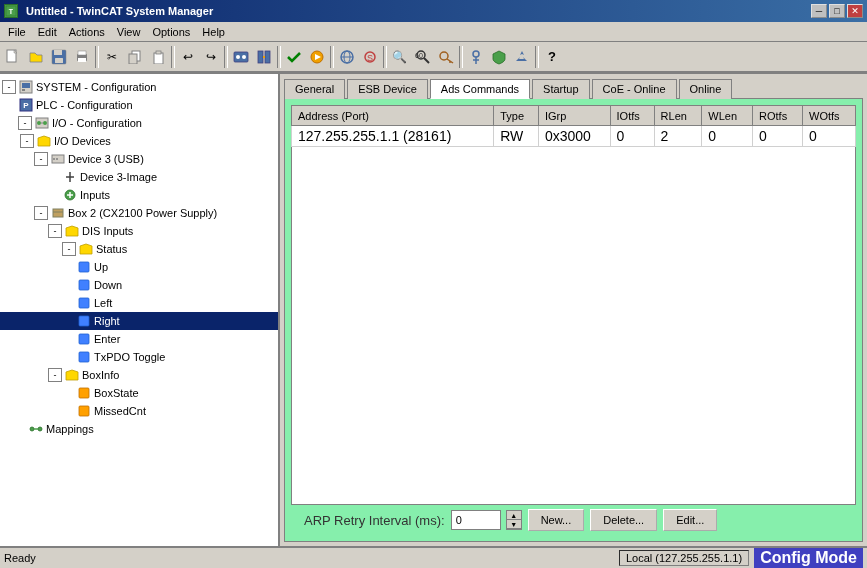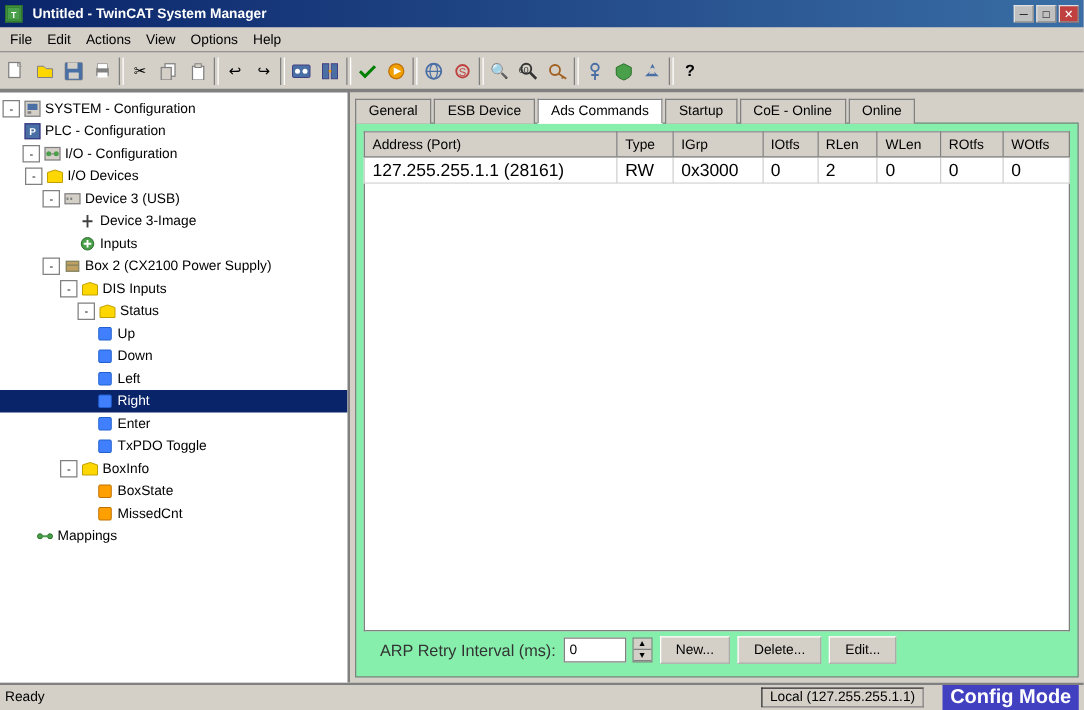--- a/index.html
+++ b/index.html
@@ -278,21 +278,21 @@
       border-top: 2px solid #808080;
       display: flex;
       align-items: center;
       padding: 0 4px;
       font-size: 11px;
     }
     .status-left { flex: 1; }
     .status-right {
       display: flex;
       align-items: center;
-      gap: 15px;
+      gap: 5px;
     }
     .status-local {
       padding: 1px 6px;
       border: 1px inset #808080;
       font-size: 11px;
     }
     .status-mode {
       padding: 1px 6px;
       background: #4040c0;
       color: white;

